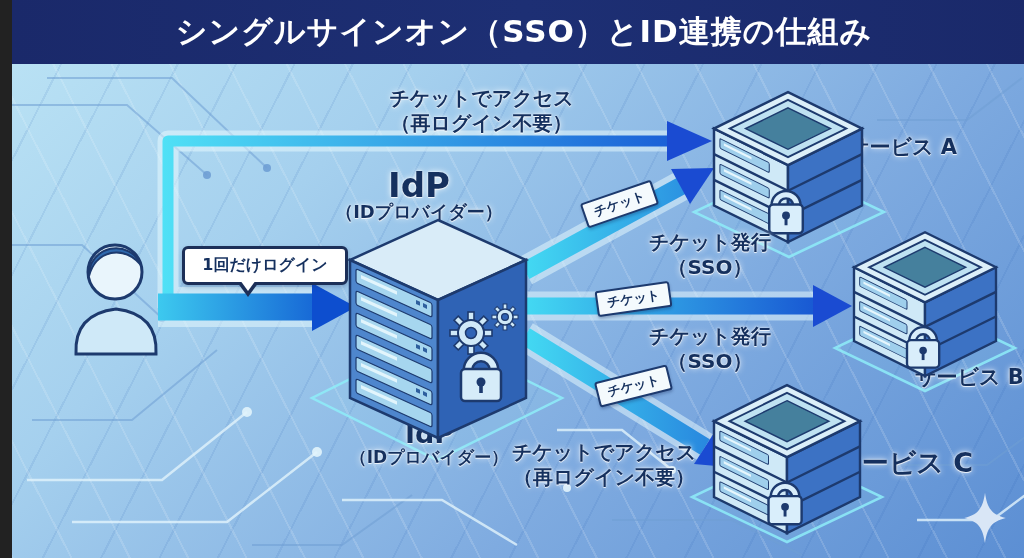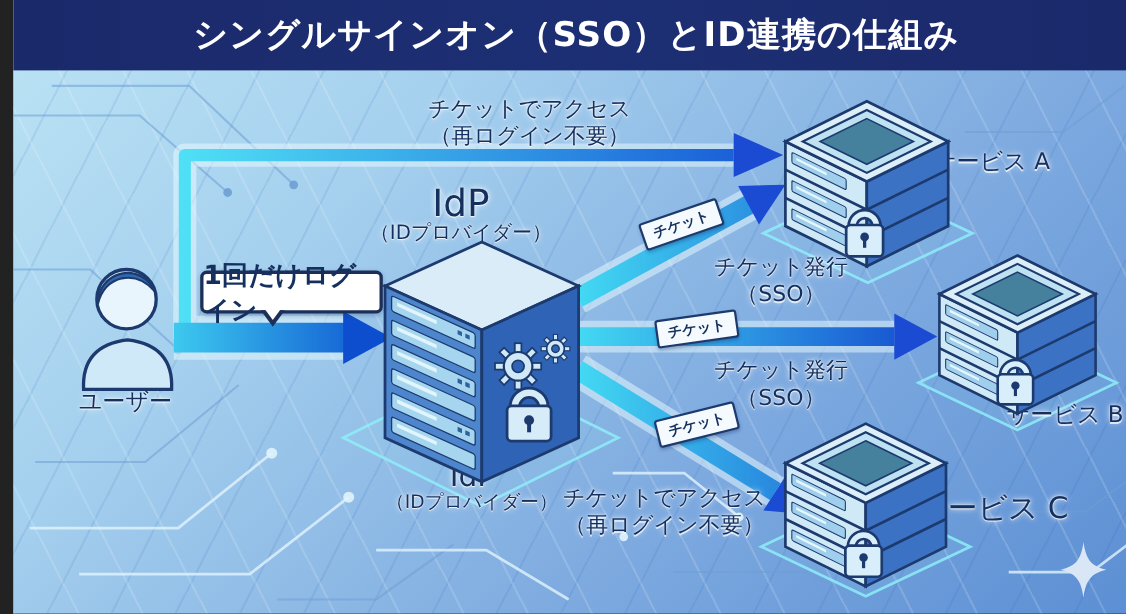--- a/index.html
+++ b/index.html
@@ -21,30 +21,30 @@
   #header{
     position:absolute;left:0;top:0;width:1024px;height:64px;
     background:linear-gradient(90deg,#1a296a 0%,#1d2f74 50%,#1a296a 100%);
     display:flex;align-items:center;justify-content:center;
   }
   #header .title{
     color:#ffffff;font-size:31px;font-weight:800;letter-spacing:1px;white-space:nowrap;
   }
   
   .lbl{
-    position:absolute;color:#15305e;font-weight:400;text-align:center;line-height:1.25;
+    position:absolute;color:#15305e;font-weight:700;text-align:center;line-height:1.25;
     text-shadow:0 0 6px rgba(255,255,255,.95),0 0 2px rgba(255,255,255,.9),0 1px 0 rgba(255,255,255,.7);
     white-space:nowrap;
   }
   
   #bubble{
     position:absolute;left:170px;top:246px;width:160px;height:33px;
     background:#ffffff;border:3px solid #1c2f58;border-radius:6px;
     display:flex;align-items:center;justify-content:center;
-    font-size:24px;font-weight:800;color:#15305e;z-index:6;
+    font-size:16px;font-weight:800;color:#15305e;z-index:6;
     box-shadow:0 2px 4px rgba(20,40,90,.25);
   }
   #bubble .tail-border{
     position:absolute;left:52px;bottom:-15px;width:0;height:0;
     border-left:11px solid transparent;border-right:11px solid transparent;
     border-top:15px solid #1c2f58;
   }
   #bubble .tail-fill{
     position:absolute;left:55px;bottom:-9px;width:0;height:0;
     border-left:8px solid transparent;border-right:8px solid transparent;
@@ -155,21 +155,20 @@
 
   <div id="header">
     <div class="title">シングルサインオン（SSO）とID連携の仕組み</div>
   </div>
 
   <svg class="z3" style="position:absolute;left:56px;top:236px;" width="96" height="120" viewBox="0 0 96 120">
     <path d="M8,118 Q6,78 48,73 Q90,78 88,118 Z" fill="#cfe9f8" stroke="#1d3a6e" stroke-width="3"></path>
     <circle cx="47" cy="36" r="27" fill="#e9f5fc" stroke="#1d3a6e" stroke-width="3"></circle>
     <path d="M21,40 A27,27 0 0 1 73,29 Q60,14 43,17 Q26,21 21,40 Z" fill="#2e68ad" stroke="#1d3a6e" stroke-width="2"></path>
   </svg>
-  <div class="lbl" style="left:42px;top:352px;width:120px;font-size:21px;">ユーザー</div>
 
   <div id="bubble">
     <span>1回だけログイン</span>
     <span class="tail-border"></span>
     <span class="tail-fill"></span>
   </div>
 
   <svg class="z3" style="position:absolute;left:338px;top:220px;" width="176" height="218" viewBox="0 0 176 218">
     <polygon points="88,0 176,40 88,80 0,40" fill="#d9ecf8" stroke="#1d3a6e" stroke-width="2.5"></polygon>
     <polygon points="0,40 88,80 88,218 0,178" fill="#4e86cd" stroke="#1d3a6e" stroke-width="2.5"></polygon>

